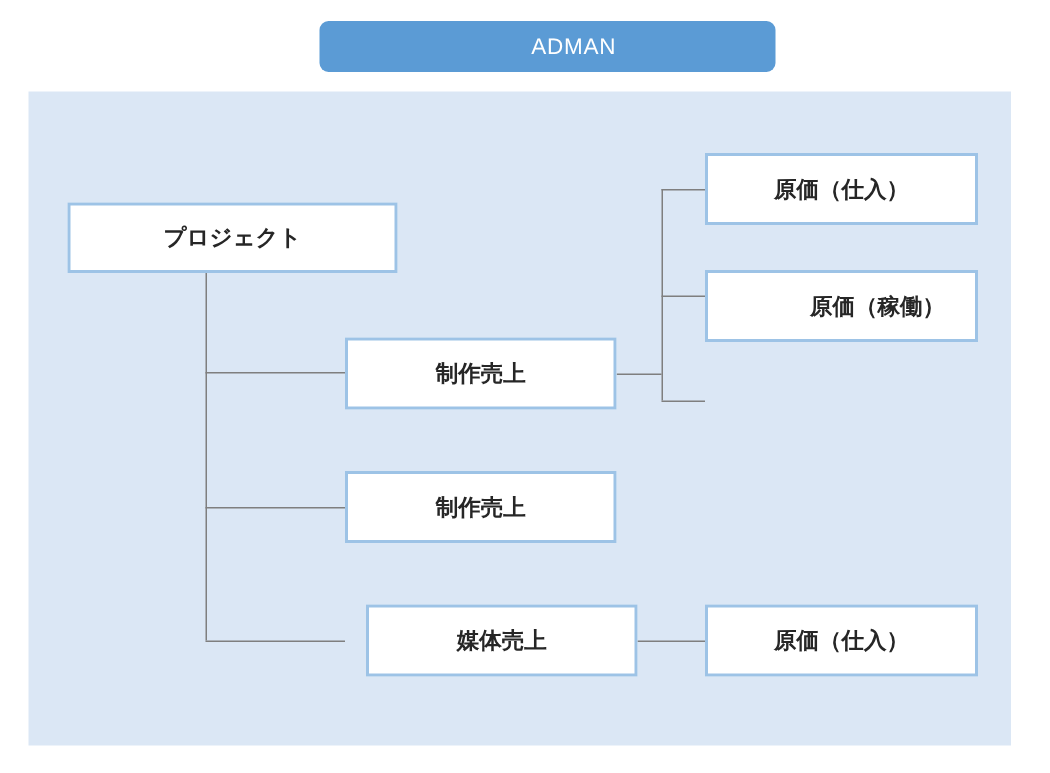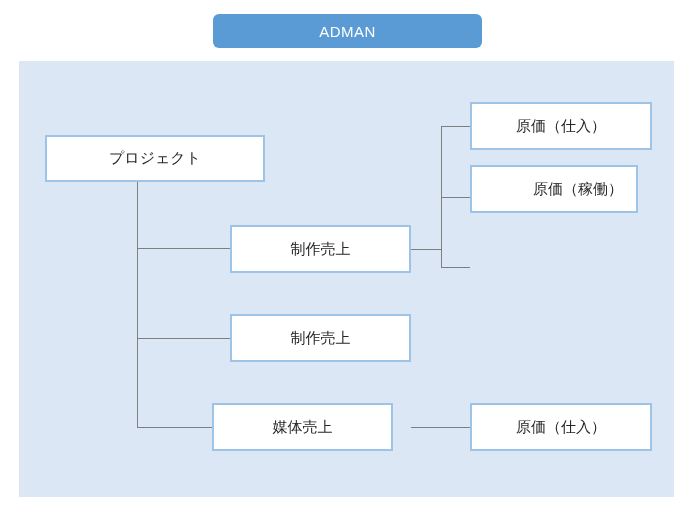--- a/index.html
+++ b/index.html
@@ -24,47 +24,49 @@
     width: 269px;
     height: 34px;
     background: #5b9bd5;
     border-radius: 6px;
     display: flex;
     align-items: center;
     justify-content: center;
     color: #ffffff;
     font-size: 15px;
     letter-spacing: 0.5px;
+    padding-left: 35px;
   }
   .panel {
     position: absolute;
     left: 19px;
     top: 61px;
     width: 655px;
     height: 436px;
     background: #dbe7f5;
   }
   .node {
     position: absolute;
     box-sizing: border-box;
     background: #ffffff;
     border: 2px solid #9dc3e6;
     display: flex;
     align-items: center;
     justify-content: center;
     font-size: 15px;
     color: #262626;
     white-space: nowrap;
+    font-weight: bold;
   }
   .node-project        { left: 45px;  top: 135px; width: 220px; height: 47px; }
   .node-prod-sales-1   { left: 230px; top: 225px; width: 181px; height: 48px; }
   .node-prod-sales-2   { left: 230px; top: 314px; width: 181px; height: 48px; }
-  .node-media-sales    { left: 212px; top: 403px; width: 181px; height: 48px; }
+  .node-media-sales    { left: 244px; top: 403px; width: 181px; height: 48px; }
   .node-cost-purchase1 { left: 470px; top: 102px; width: 182px; height: 48px; }
-  .node-cost-operation { left: 470px; top: 165px; width: 168px; height: 48px; padding-left: 48px; }
+  .node-cost-operation { left: 470px; top: 180px; width: 182px; height: 48px; padding-left: 48px; }
   .node-cost-expense   { left: 470px; top: 243px; width: 182px; height: 48px; }
   .node-cost-purchase2 { left: 470px; top: 403px; width: 182px; height: 48px; }
   .line {
     position: absolute;
     background: #7f7f7f;
   }
   .line-h { height: 1px; }
   .line-v { width: 1px; }
   .v-left        { left: 137px; top: 182px; height: 245px; }
   .h-branch-1    { left: 137px; top: 248px; width: 93px; }

